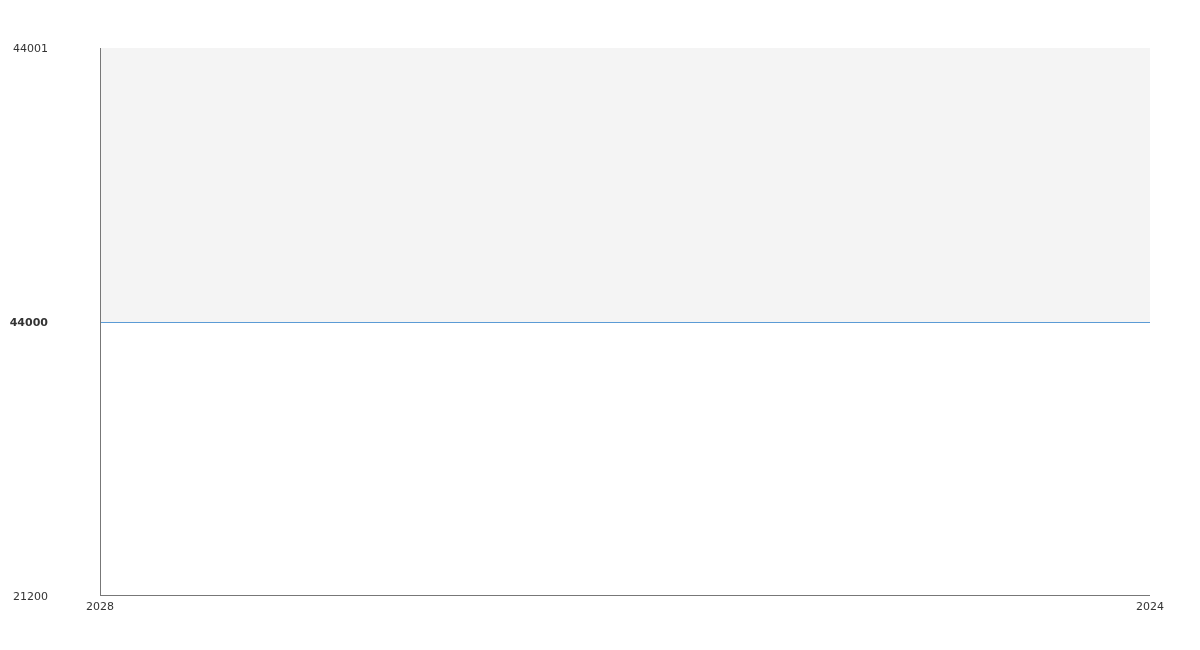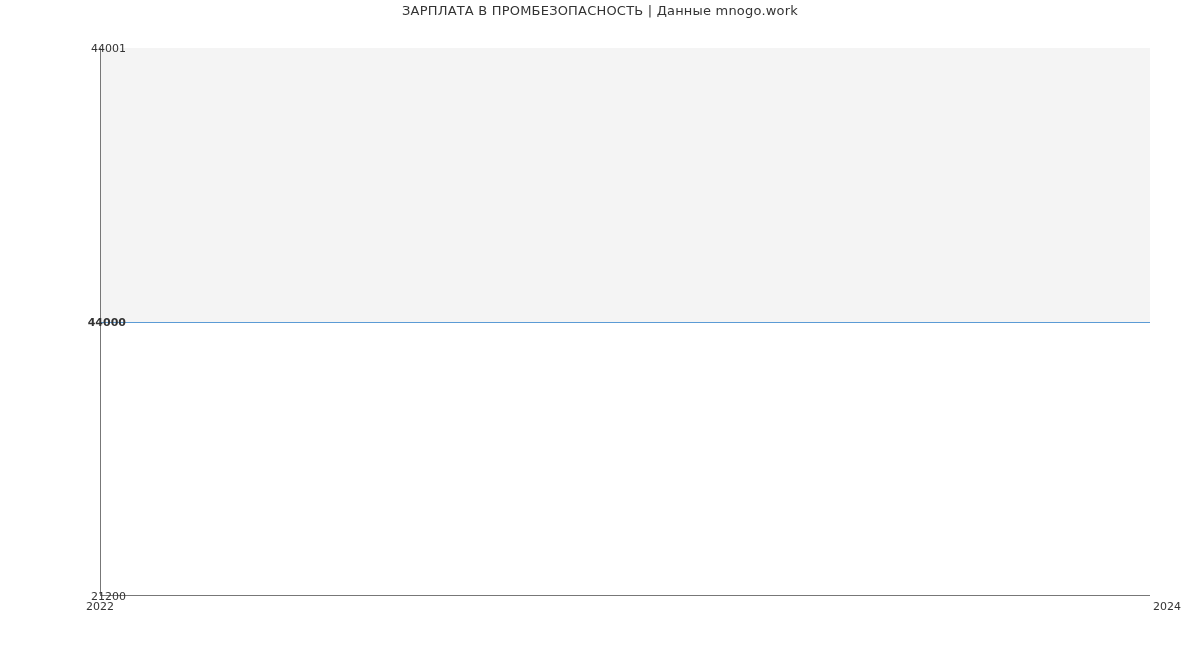--- a/index.html
+++ b/index.html
@@ -47,47 +47,46 @@
     .mid-line {
       position: absolute;
       left: 0;
       top: 50%;
       width: 100%;
       height: 0;
       border-top: 1px solid #5b9bd5;
     }
     .ytick {
       position: absolute;
-      right: 1074px; 
+      right: 1152px; 
       width: auto;
       font-size: 11px;
       color: #333;
       text-align: center;
       transform: translateY(-50%);
       white-space: nowrap;
     }
     .xtick {
       position: absolute;
       top: 600px;
       font-size: 11px;
       color: #333;
       transform: translateX(-50%);
       white-space: nowrap;
     }
   </style>
 </head>
 <body>
 
 <div class="chart-wrap">
-  <div class="title">ЗАРПЛАТА В ПРОМБЕЗОПАСНОСТЬ | Данные mnogo.work</div>
 
   <div class="plot">
     <div class="bg-upper"></div>
     <div class="mid-line"></div>
   </div>
 
   <div class="ytick" style="top:48px;">44001</div>
   <div class="ytick" style="top:322px;font-weight:bold;">44000</div>
   <div class="ytick" style="top:596px;">21200</div>
 
-  <div class="xtick" style="left:100px;">2022</div>
-  <div class="xtick" style="left:1150px;margin-left:17px;">2024</div>
+  <div class="xtick" style="left:100px;">2028</div>
+  <div class="xtick" style="left:1150px;">2024</div>
 </div>
 
 </body></html>

